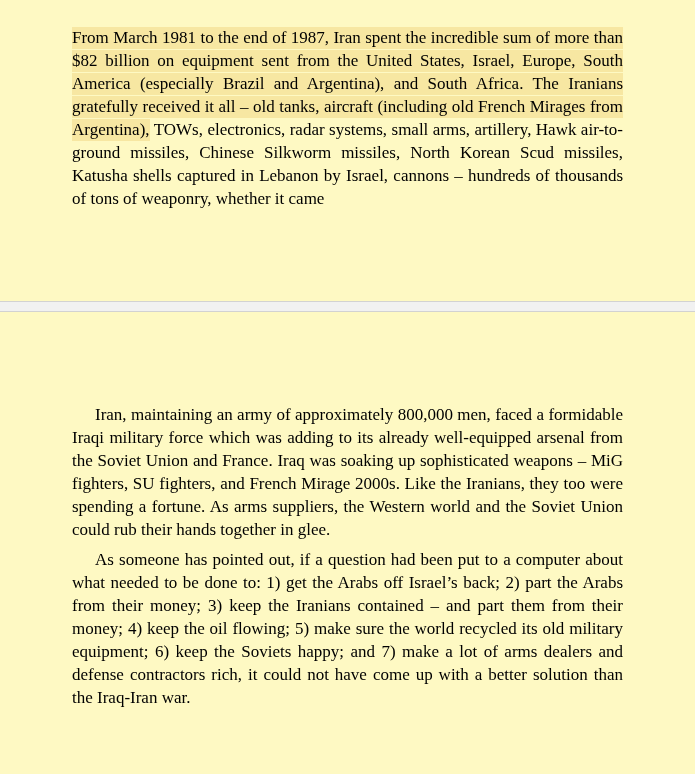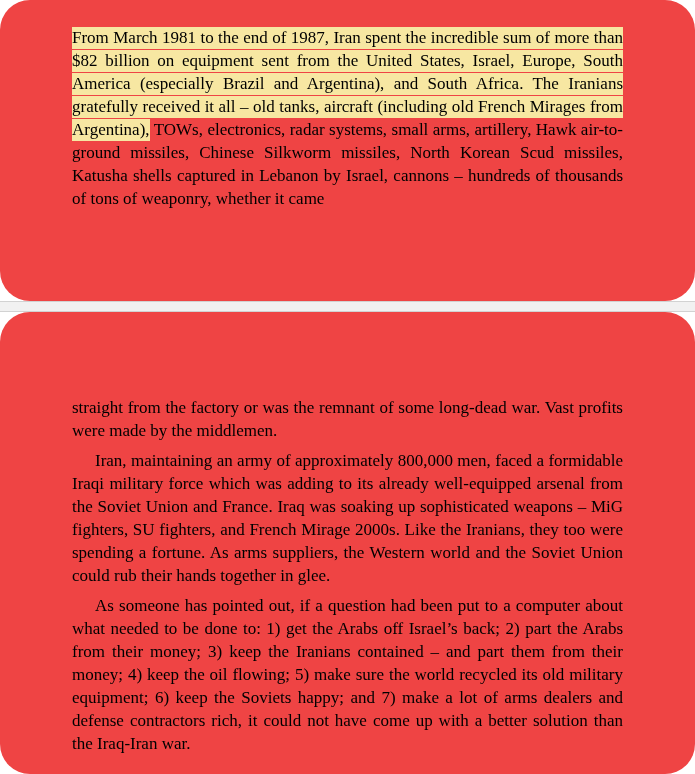--- a/index.html
+++ b/index.html
@@ -10,22 +10,21 @@
   .reader {
     position: relative;
     width: 695px;
     height: 774px;
     background: #ffffff;
     overflow: hidden;
     font-family: "Liberation Serif", "DejaVu Serif", serif;
     color: #000000;
   }
   .page {
-    background: #ef4444;
-    border-radius: 30px;
+    background: #fef9c3;
   }
   .page-top {
     box-sizing: border-box;
     height: 301px;
     padding-top: 26px;
     overflow: hidden;
   }
   .page-separator {
     box-sizing: border-box;
     height: 11px;
@@ -69,19 +68,18 @@
   <div class="page page-top">
     <div class="textblock">
       <p class="bookline"><span class="highlight">From March 1981 to the end of 1987, Iran spent the incredible sum of more than $82 billion on equipment sent from the United States, Israel, Europe, South America (especially Brazil and Argentina), and South Africa. The Iranians gratefully received it all – old tanks, aircraft (including old French Mirages from Argentina),</span><span> TOWs, electronics, radar systems, small arms, artillery, Hawk air-to-ground missiles, Chinese Silkworm missiles, North Korean Scud missiles, Katusha shells captured in Lebanon by Israel, cannons – hundreds of thousands of tons of weaponry, whether it came</span></p>
     </div>
   </div>
 
   <div class="page-separator"></div>
 
   <div class="page page-bottom">
     <div class="textblock">
-      <p class="bookline">straight from the factory or was the remnant of some long-dead war. Vast profits were made by the middlemen.</p>
       <p class="bookline indented">Iran, maintaining an army of approximately 800,000 men, faced a formidable Iraqi military force which was adding to its already well-equipped arsenal from the Soviet Union and France. Iraq was soaking up sophisticated weapons – MiG fighters, SU fighters, and French Mirage 2000s. Like the Iranians, they too were spending a fortune. As arms suppliers, the Western world and the Soviet Union could rub their hands together in glee.</p>
       <p class="bookline indented">As someone has pointed out, if a question had been put to a computer about what needed to be done to: 1) get the Arabs off Israel’s back; 2) part the Arabs from their money; 3) keep the Iranians contained – and part them from their money; 4) keep the oil flowing; 5) make sure the world recycled its old military equipment; 6) keep the Soviets happy; and 7) make a lot of arms dealers and defense contractors rich, it could not have come up with a better solution than the Iraq-Iran war.</p>
     </div>
   </div>
 
 </div>
 
 </body></html>

